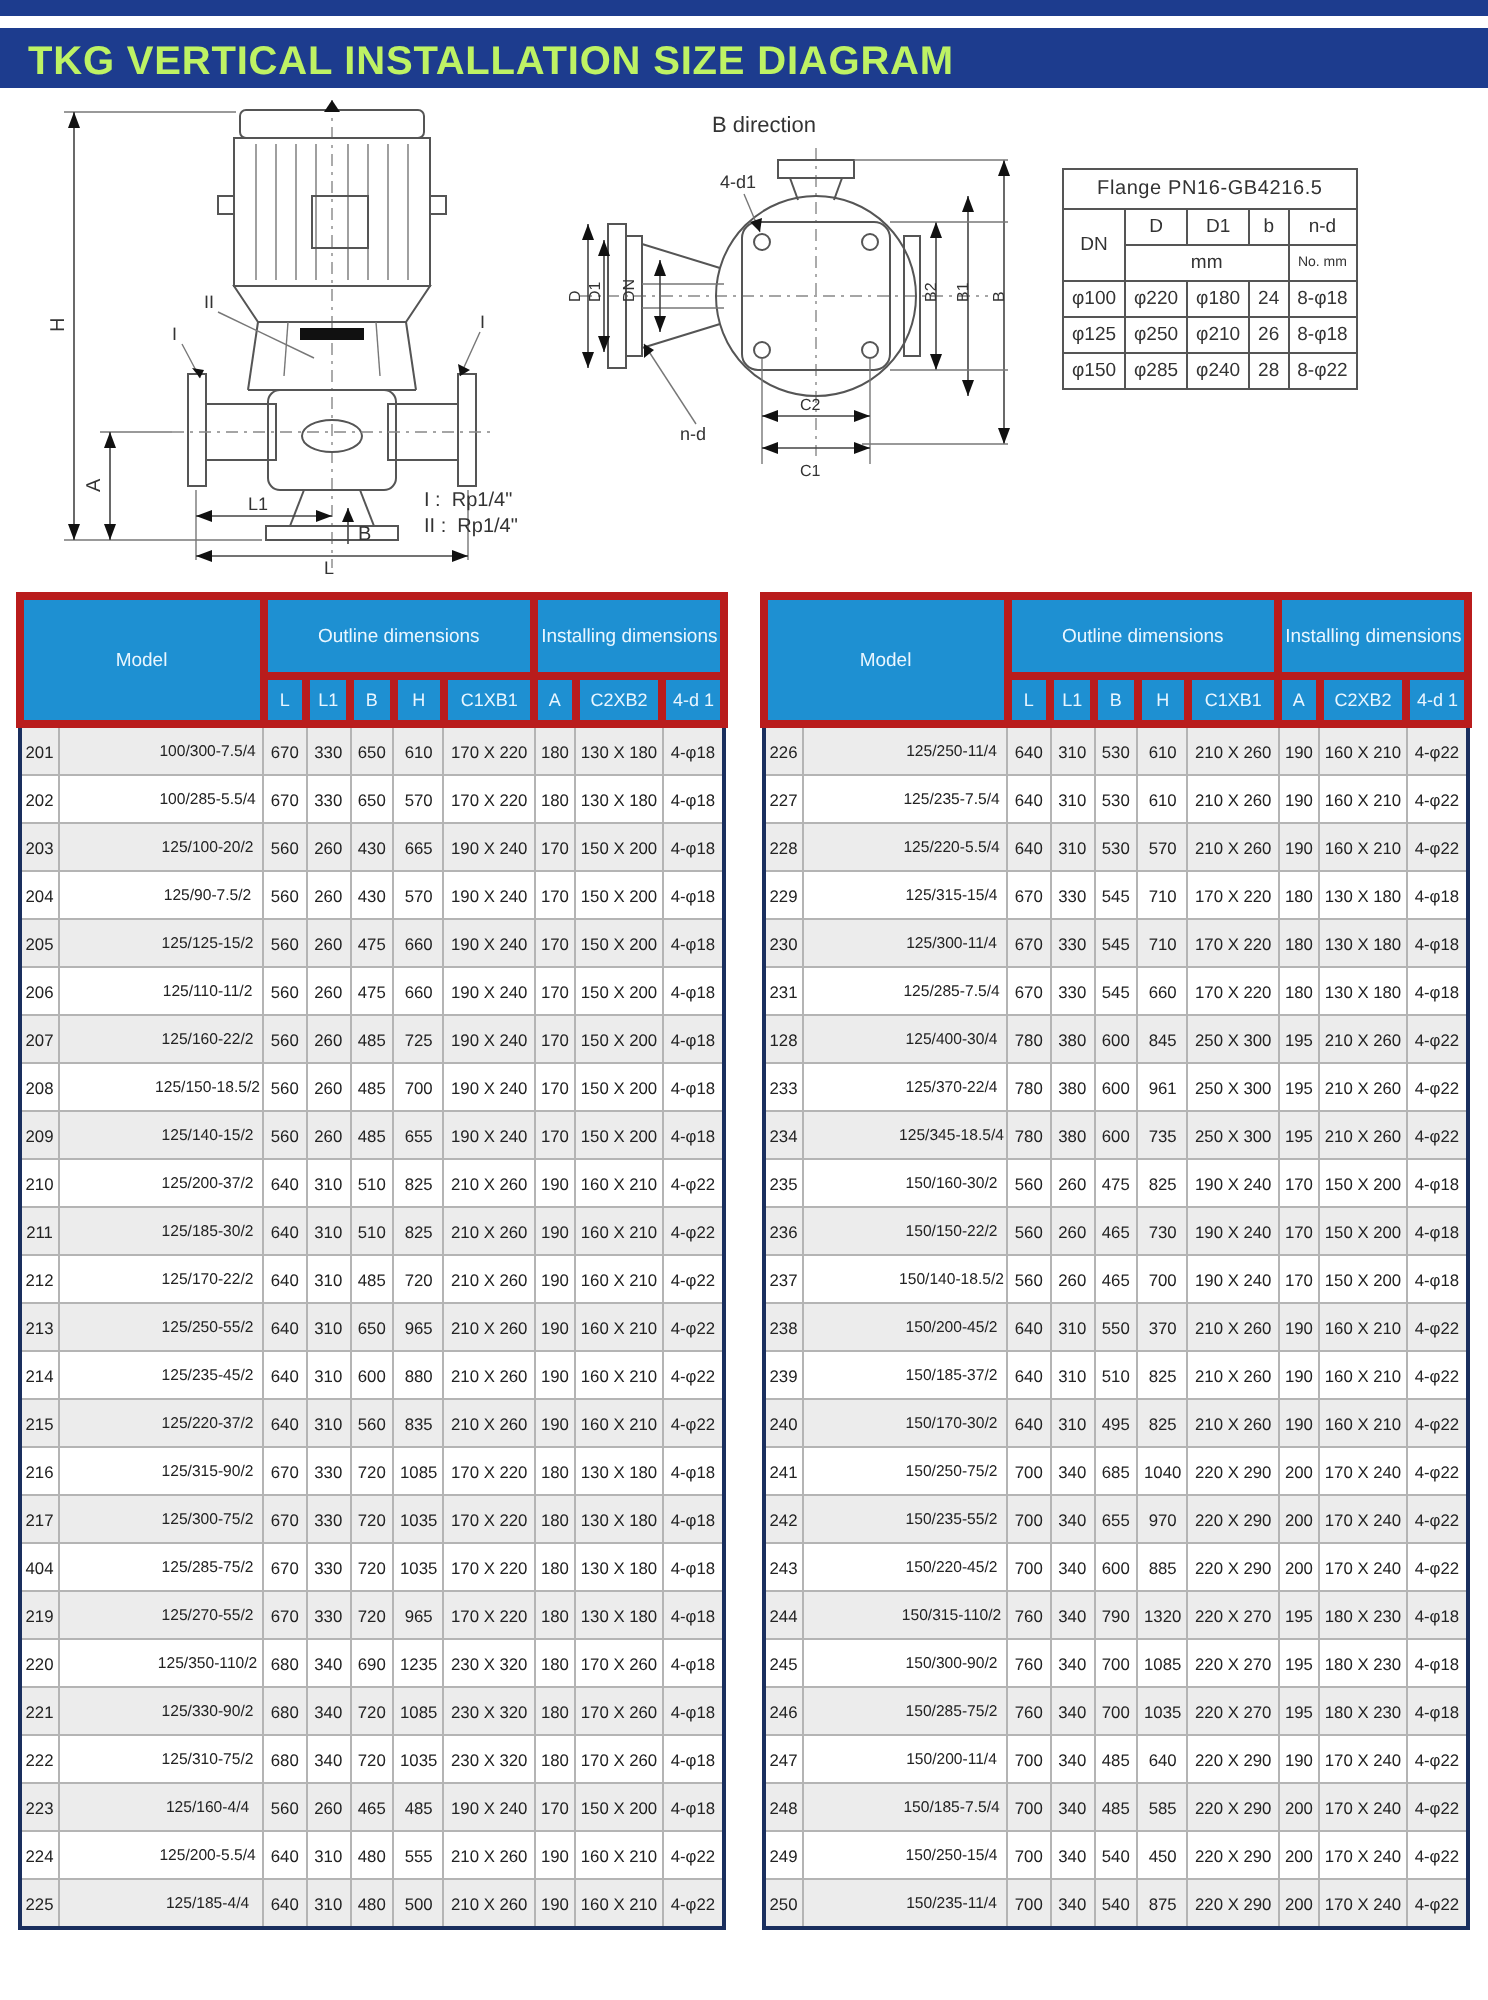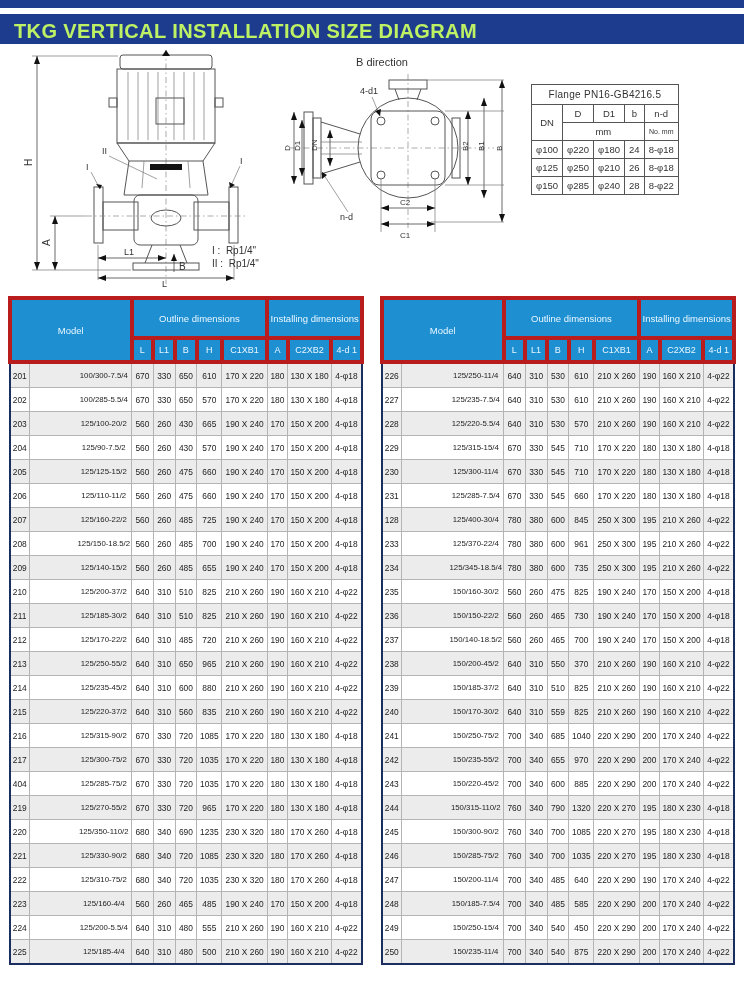--- a/index.html
+++ b/index.html
@@ -797,21 +797,21 @@
           <td>210 X 260</td>
           <td>190</td>
           <td>160 X 210</td>
           <td>4-φ22</td>
         </tr>
         <tr>
           <td>240</td>
           <td>150/170-30/2</td>
           <td>640</td>
           <td>310</td>
-          <td>559</td>
+          <td>495</td>
           <td>825</td>
           <td>210 X 260</td>
           <td>190</td>
           <td>160 X 210</td>
           <td>4-φ22</td>
         </tr>
         <tr>
           <td>241</td>
           <td>150/250-75/2</td>
           <td>700</td>

